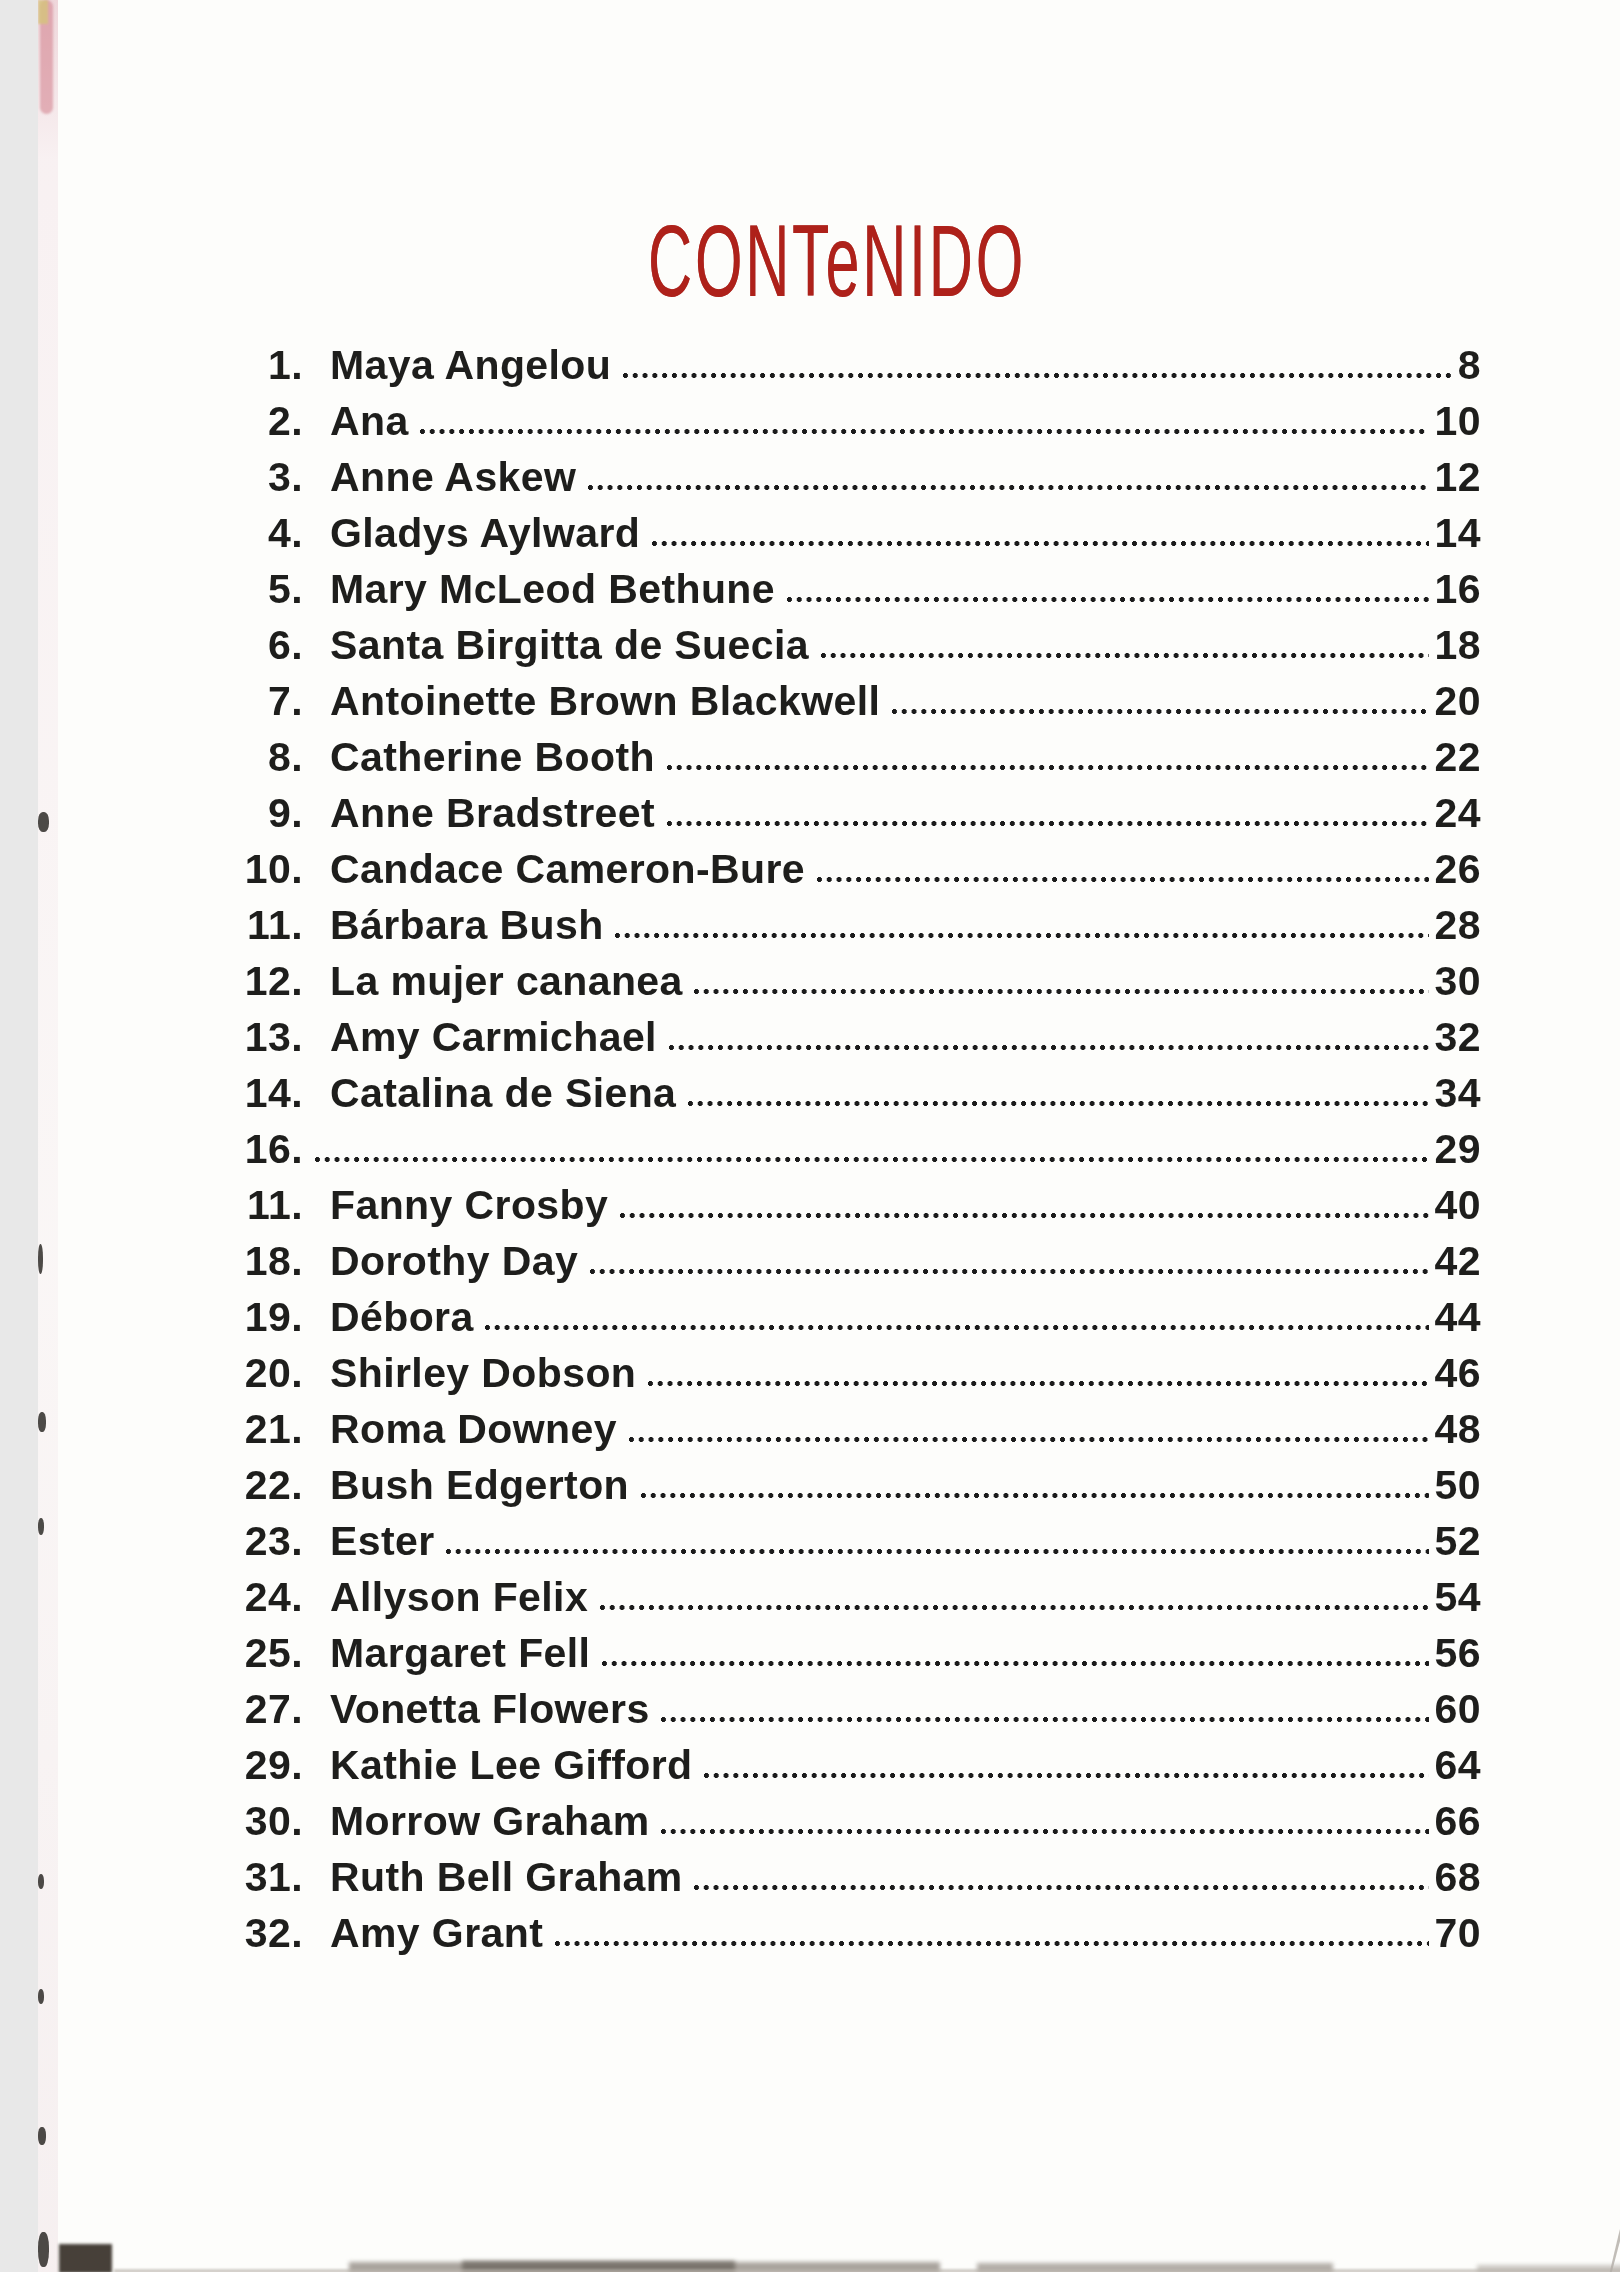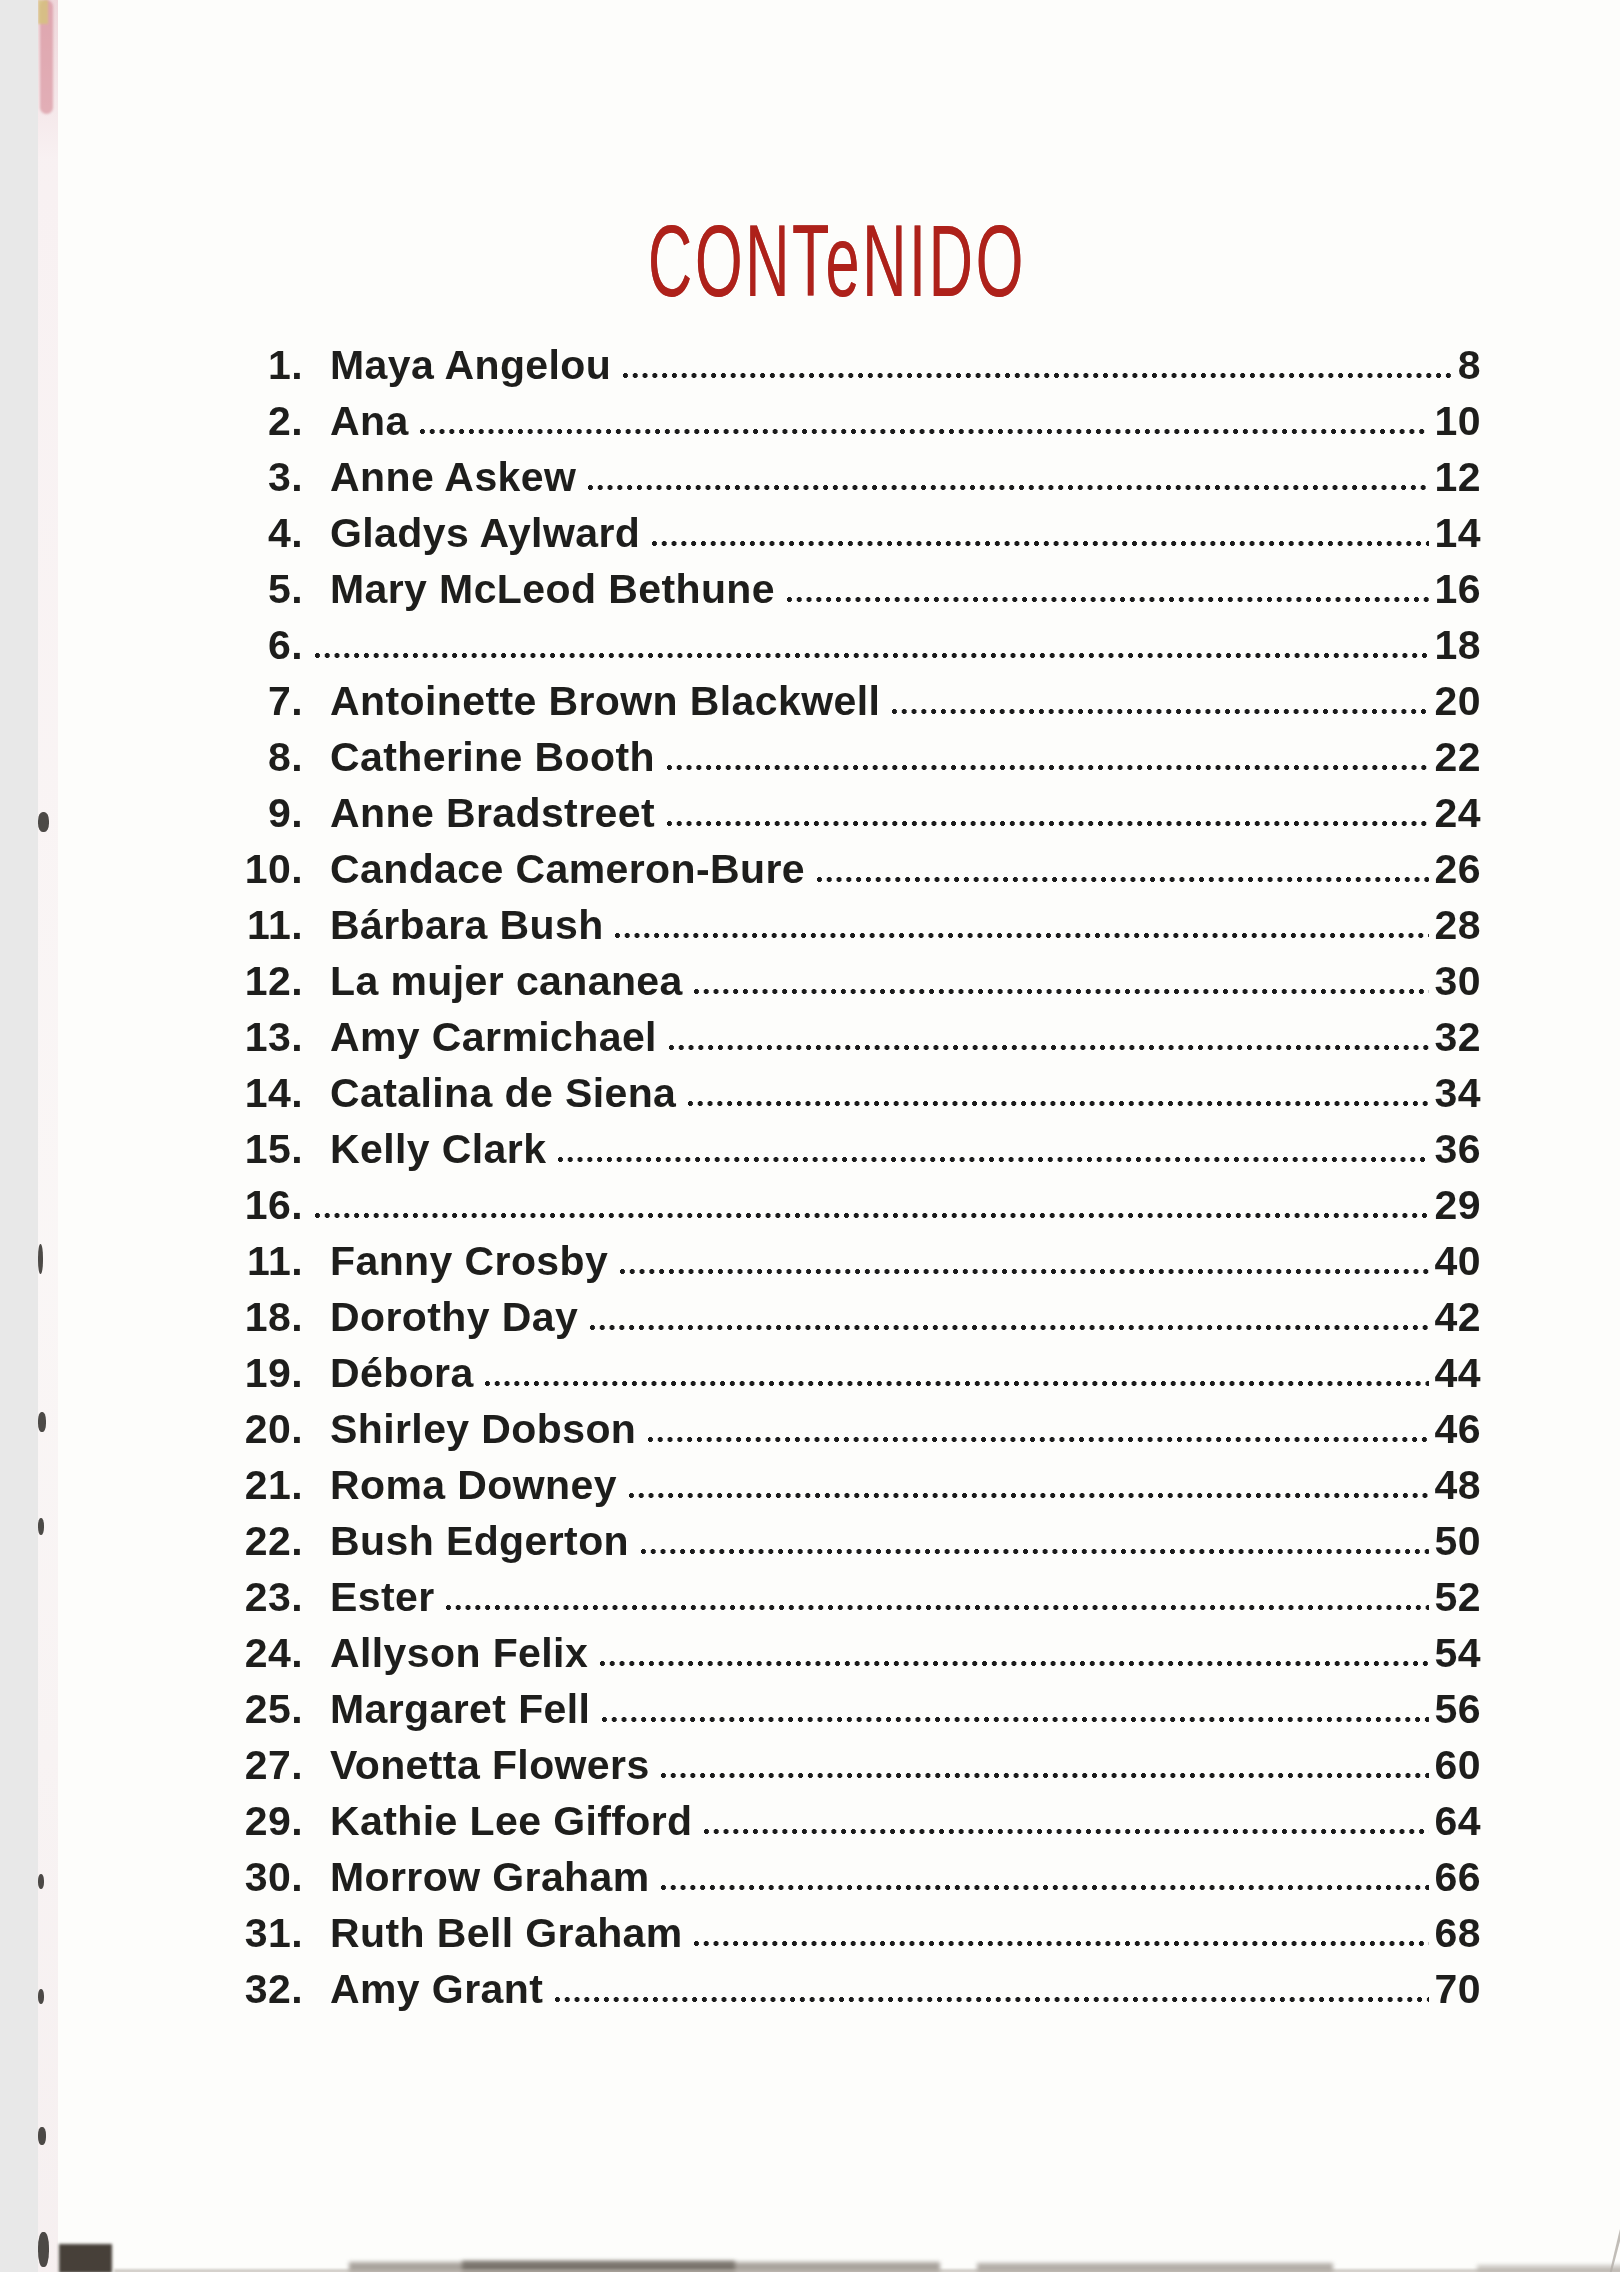--- a/index.html
+++ b/index.html
@@ -125,20 +125,21 @@
 
     <div class="row">
       <span class="num">5.</span>
       <span class="name">Mary McLeod Bethune</span>
       <span class="leader"></span>
       <span class="pagenum">16</span>
     </div>
 
     <div class="row">
       <span class="num">6.</span>
+      <span class="name">Santa Birgitta de Suecia</span>
       <span class="leader"></span>
       <span class="pagenum">18</span>
     </div>
 
     <div class="row">
       <span class="num">7.</span>
       <span class="name">Antoinette Brown Blackwell</span>
       <span class="leader"></span>
       <span class="pagenum">20</span>
     </div>
@@ -185,26 +186,20 @@
       <span class="pagenum">32</span>
     </div>
 
     <div class="row">
       <span class="num">14.</span>
       <span class="name">Catalina de Siena</span>
       <span class="leader"></span>
       <span class="pagenum">34</span>
     </div>
 
-    <div class="row">
-      <span class="num">15.</span>
-      <span class="name">Kelly Clark</span>
-      <span class="leader"></span>
-      <span class="pagenum">36</span>
-    </div>
 
     <div class="row">
       <span class="num">16.</span>
       <span class="leader"></span>
       <span class="pagenum">29</span>
     </div>
 
     <div class="row">
       <span class="num">11.</span>
       <span class="name">Fanny Crosby</span>

